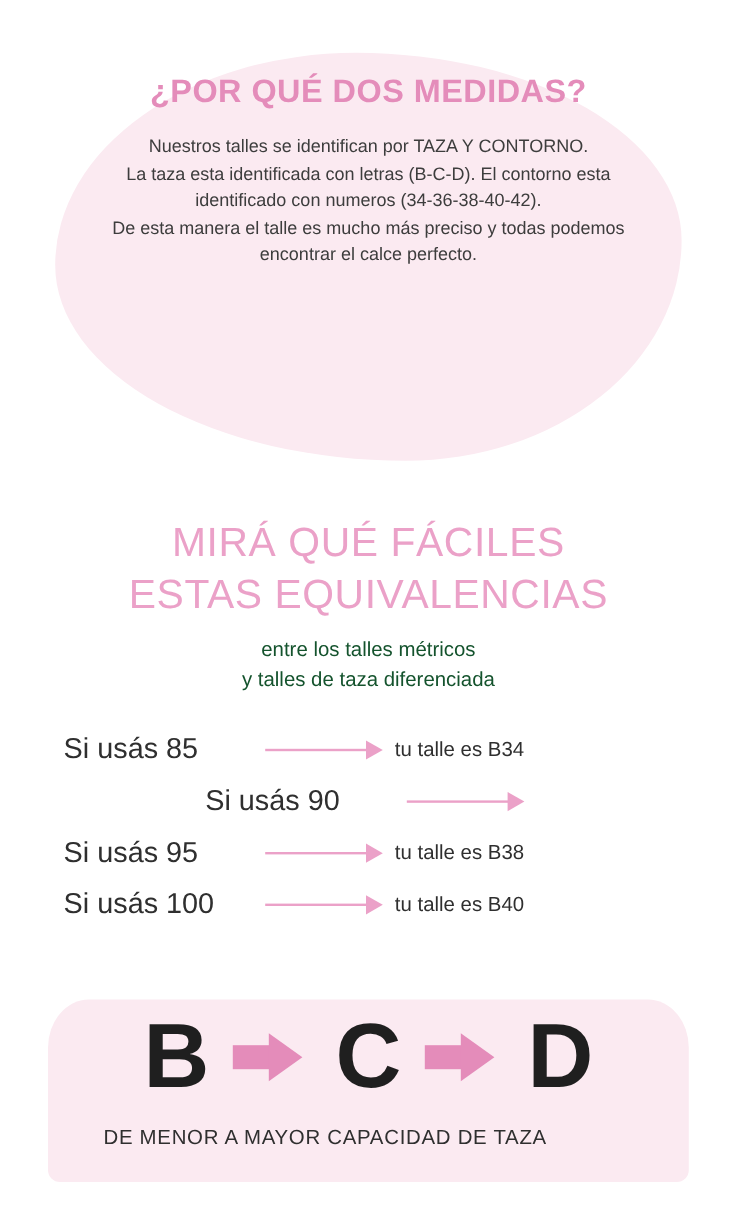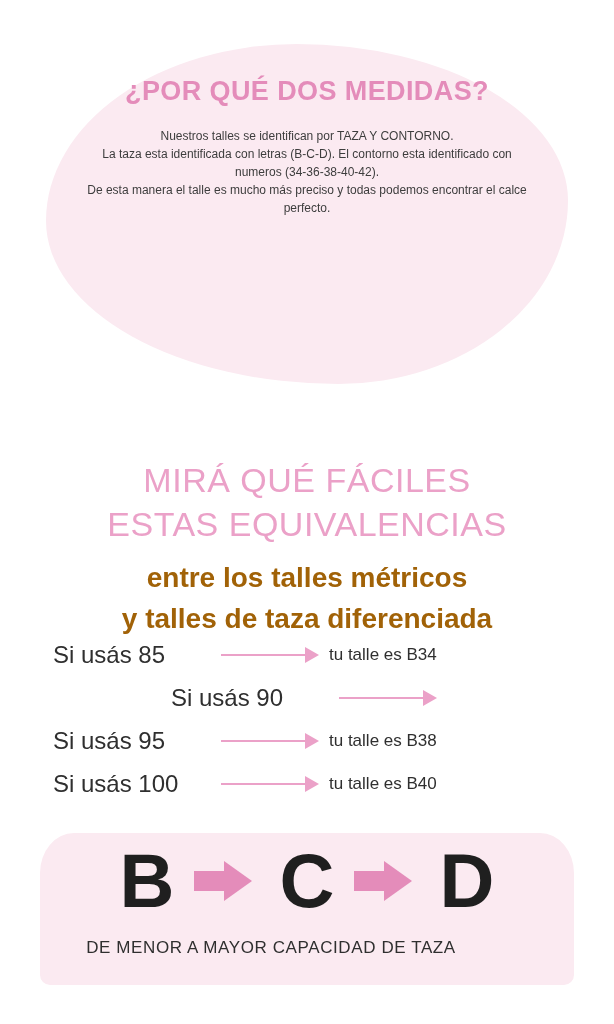--- a/index.html
+++ b/index.html
@@ -26,70 +26,68 @@
     top: 44px;
     width: 522px;
     height: 340px;
     background: #fbeaf1;
     border-radius: 48% 52% 44% 56% / 52% 46% 54% 48%;
   }
 
   .blob-content {
     position: absolute;
     left: 46px;
-    top: 76px;
+    top: 61px;
     width: 522px;
     text-align: center;
   }
 
   .heading-1 {
     color: #e48cba;
     font-size: 27px;
     font-weight: bold;
     letter-spacing: 0.4px;
     margin-bottom: 20px;
   }
 
   .paragraph {
     color: #3d3d3d;
-    font-size: 12px;
+    font-size: 15px;
     line-height: 1.5;
     padding: 0 38px;
   }
 
   
   .mid-block {
     position: absolute;
     top: 430px;
     left: 0;
     width: 614px;
     text-align: center;
-    margin-top: 28px;
   }
 
   .heading-2 {
     color: #eba1c8;
     font-size: 34px;
     font-weight: normal;
     line-height: 1.3;
     letter-spacing: 0.5px;
   }
 
   .sub-2 {
-    color: #a16207;
-    font-size: 28px;
+    color: #14532d;
+    font-size: 17px;
     line-height: 1.45;
     margin-top: 12px;
-    font-weight: bold;
   }
 
   
   .equiv-list {
     position: absolute;
-    top: 634px;
+    top: 604px;
     left: 0;
     width: 614px;
   }
 
   .equiv-row {
     display: flex;
     align-items: center;
     justify-content: center;
     height: 42px;
     margin-bottom: 1px;

